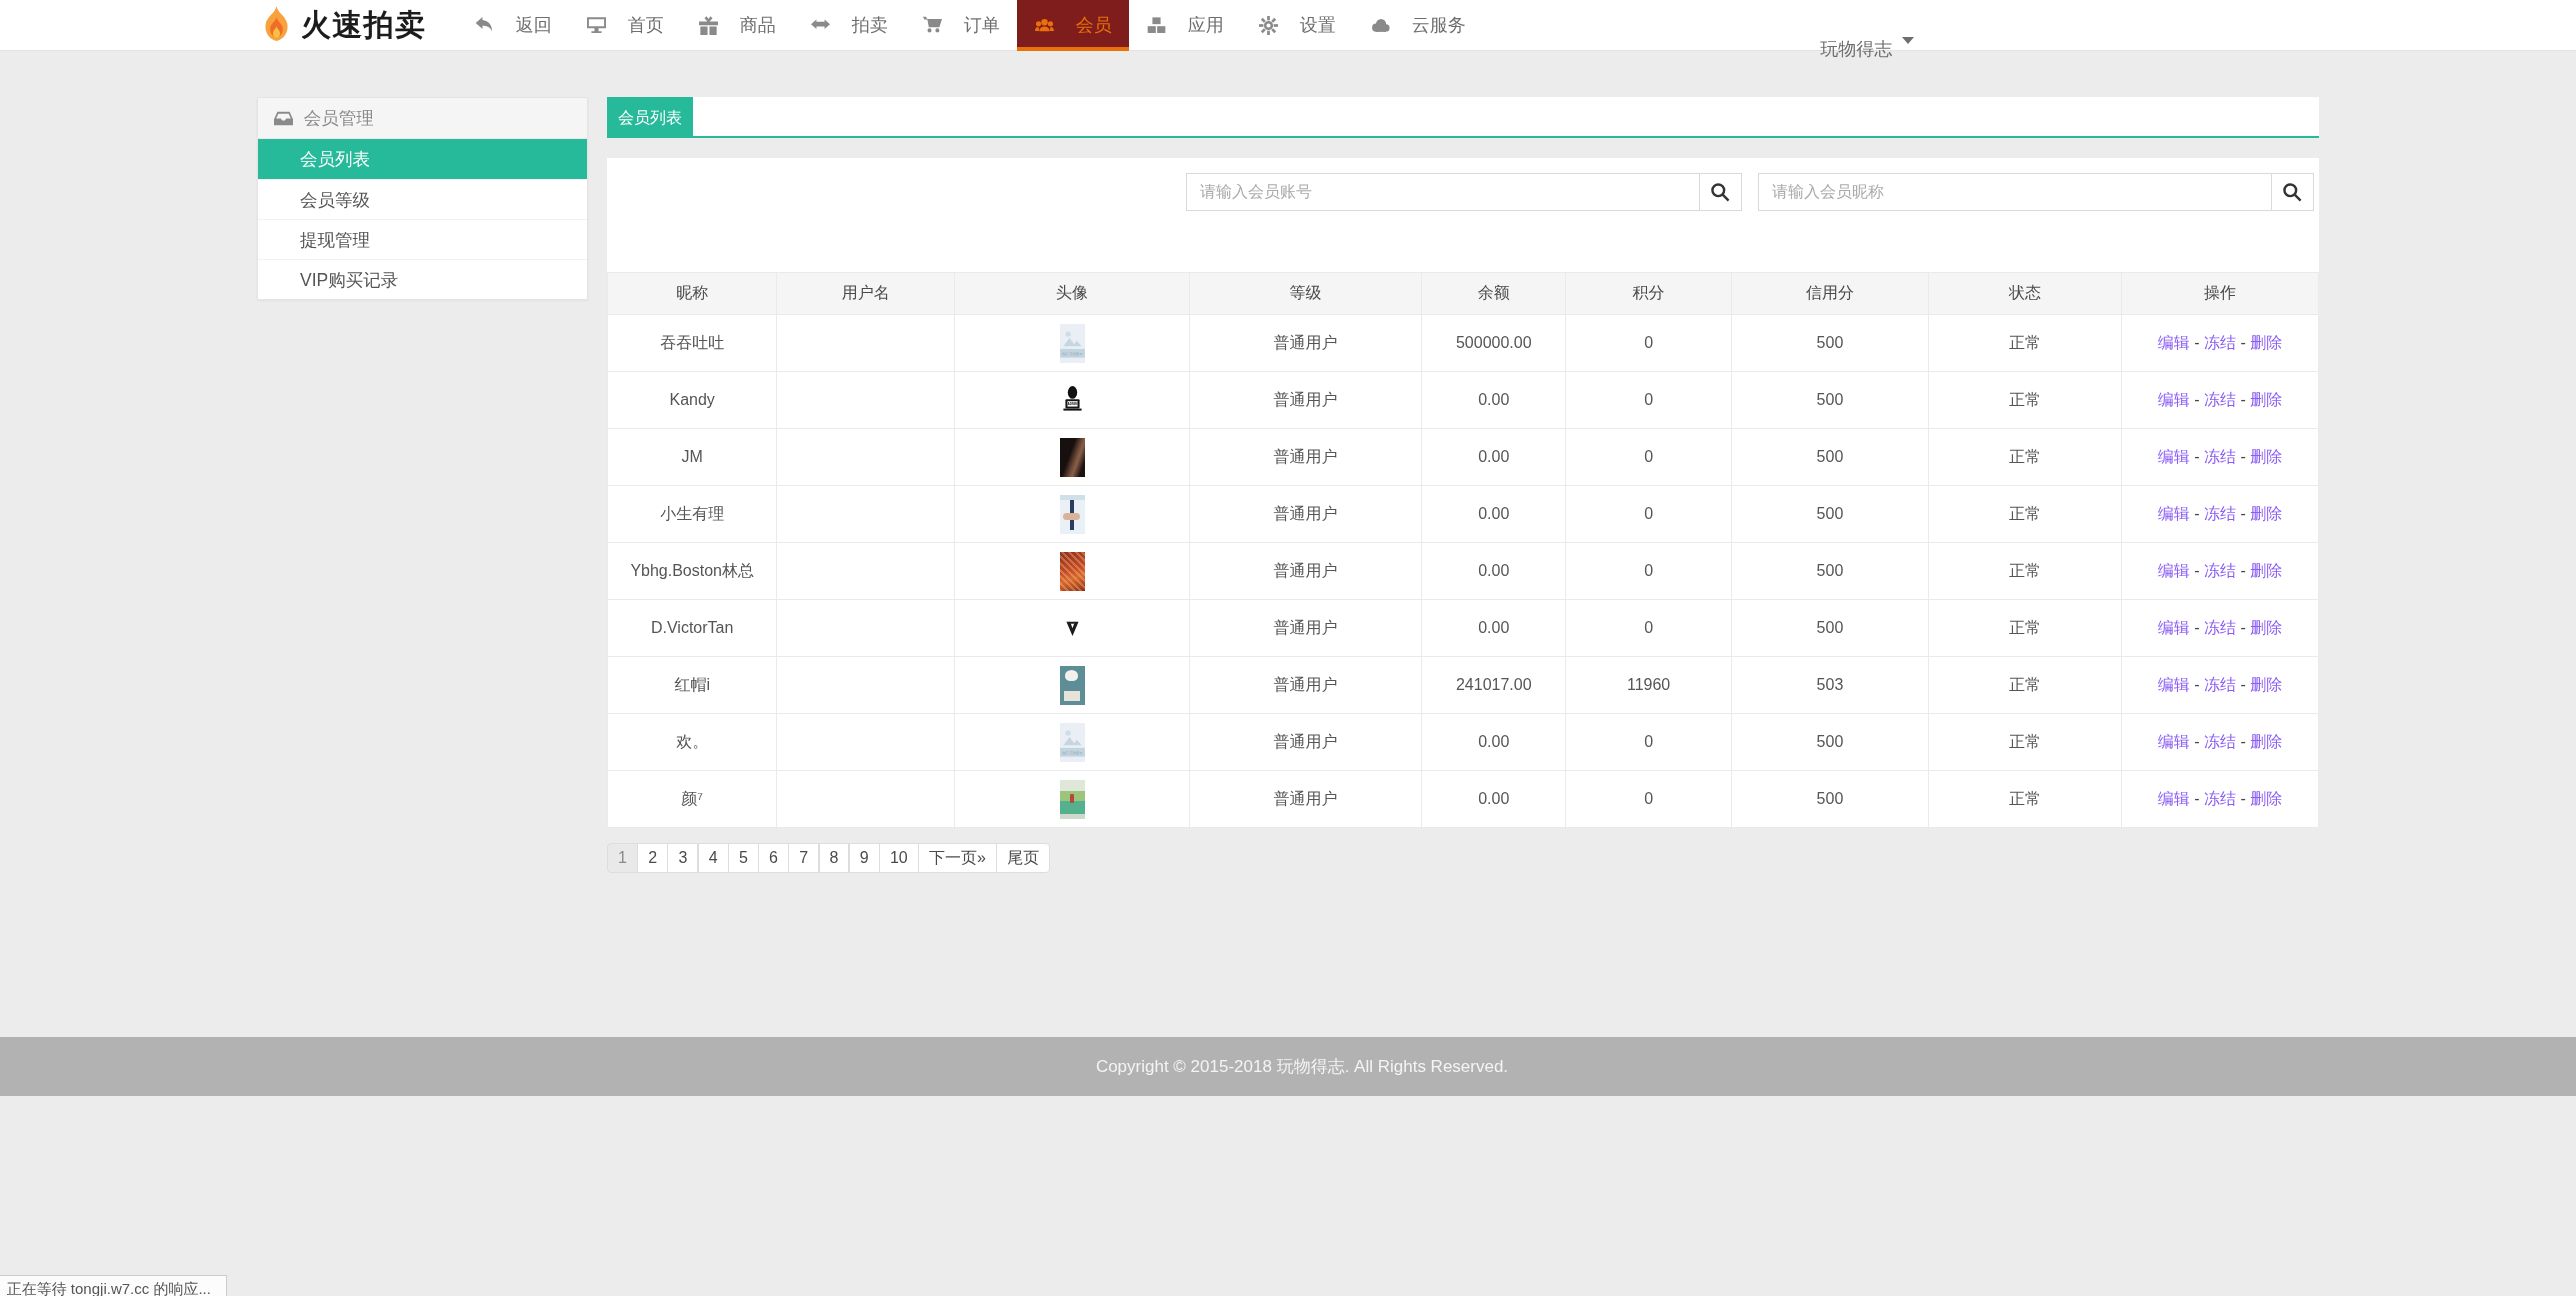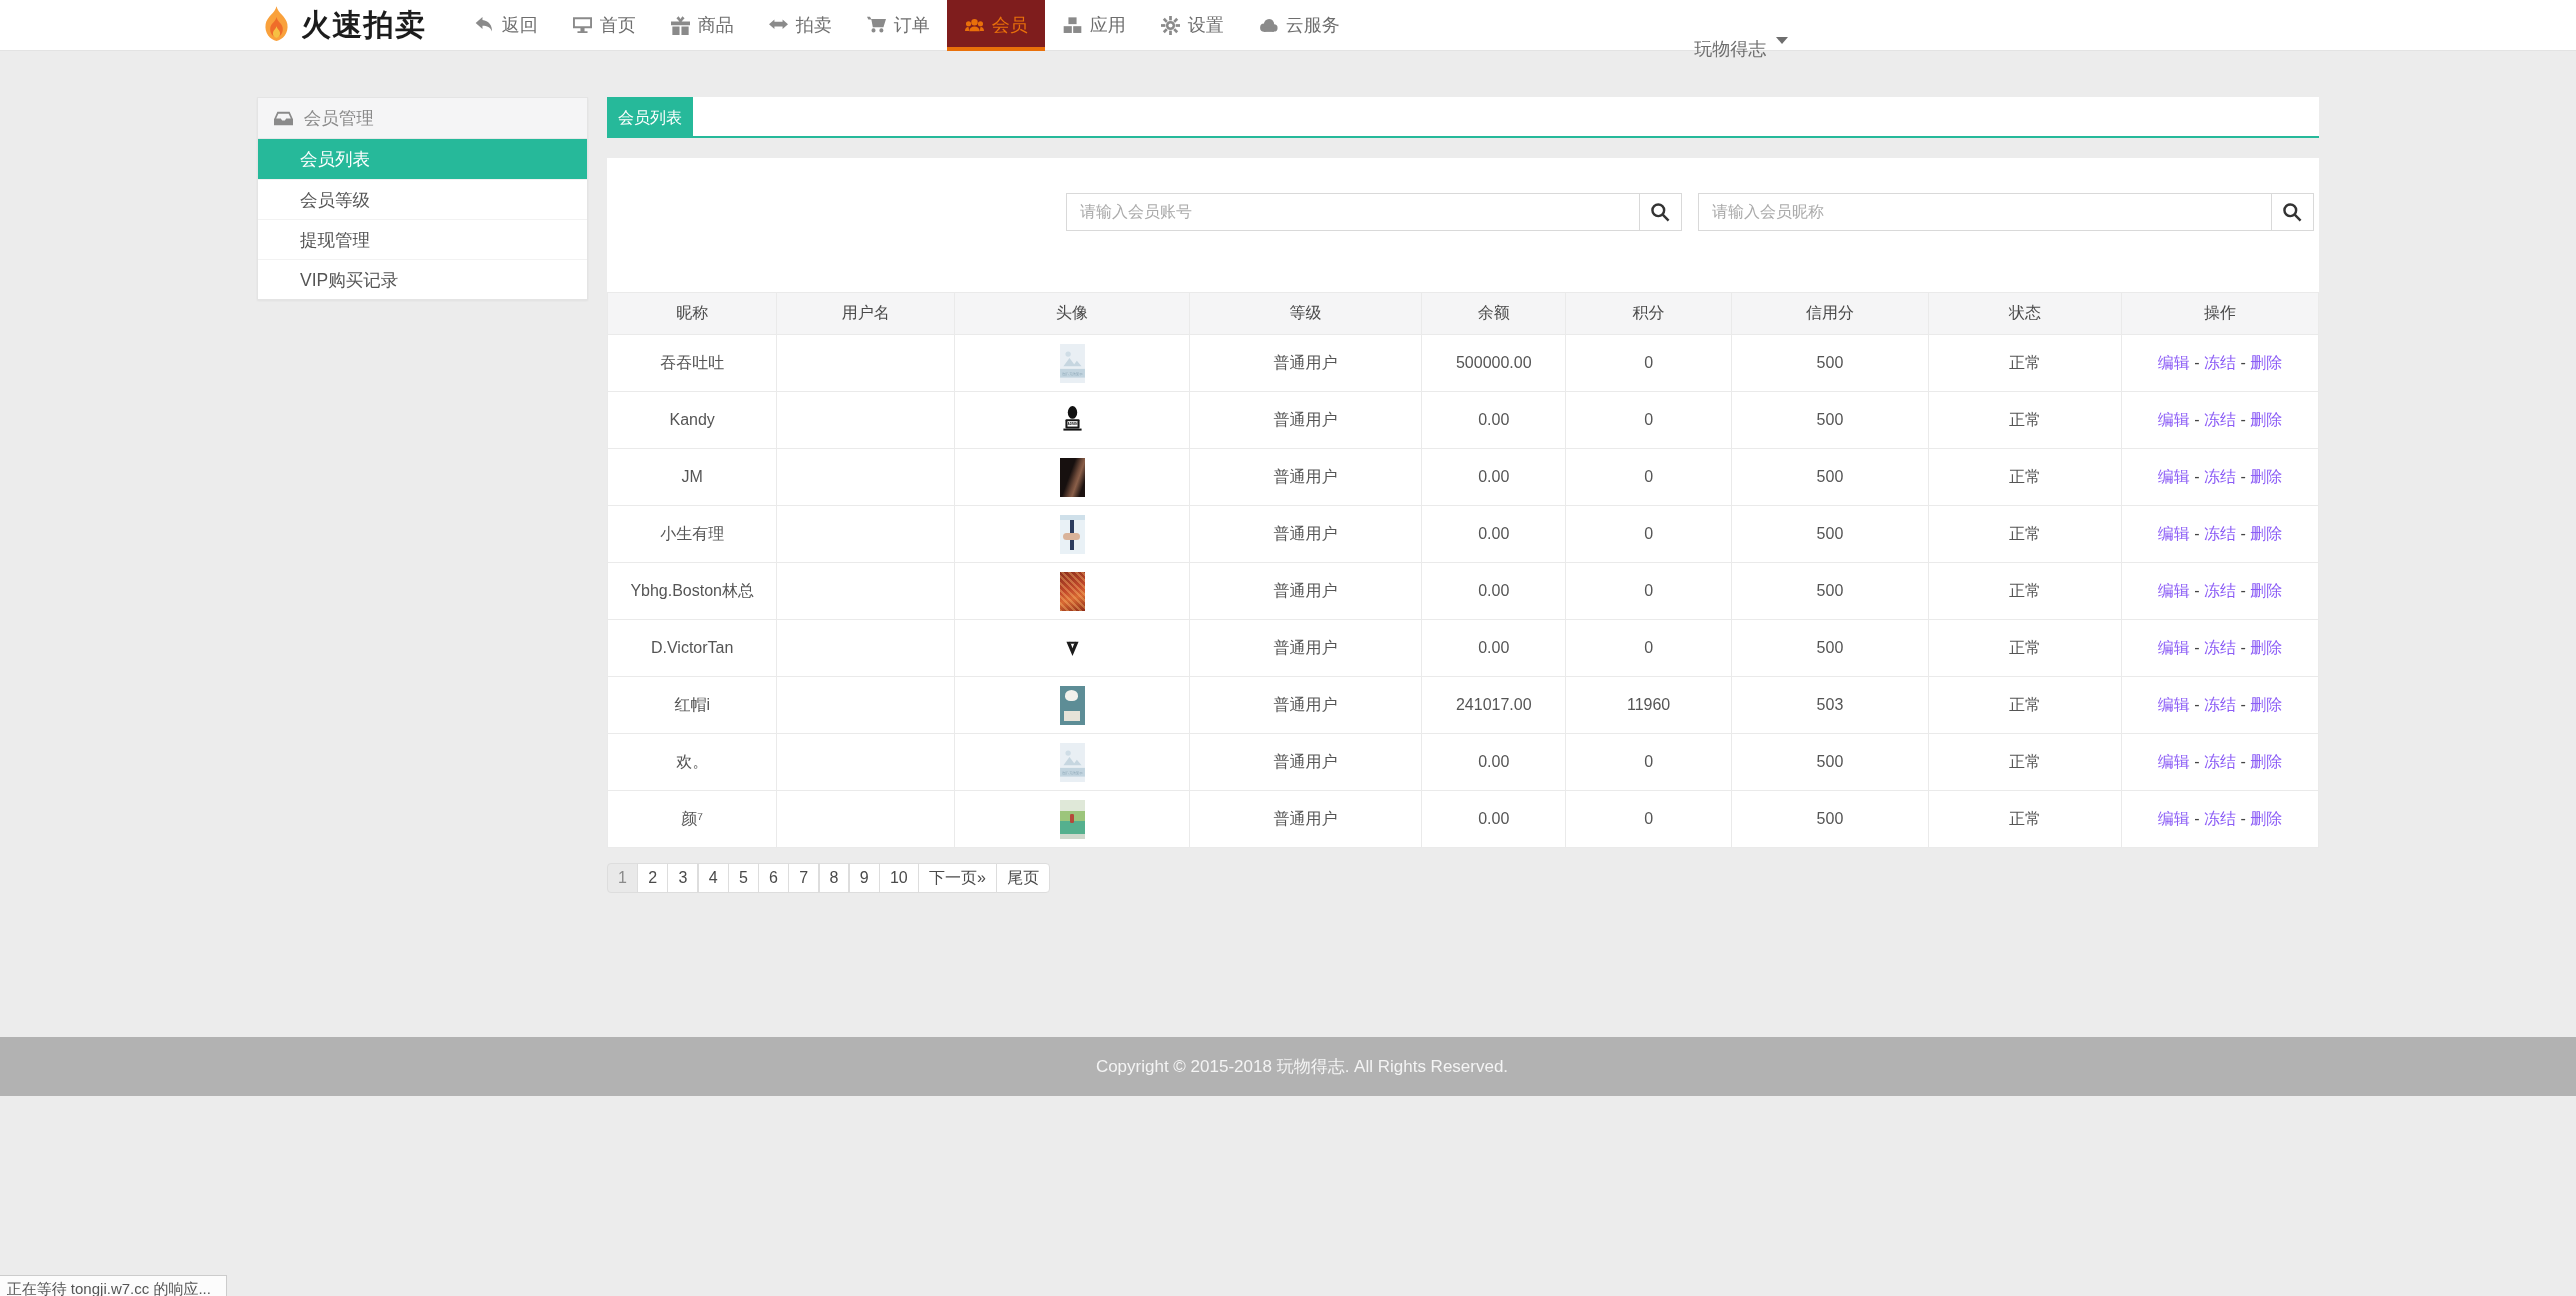--- a/index.html
+++ b/index.html
@@ -4,21 +4,21 @@
 <style>
   * { margin:0; padding:0; box-sizing:border-box; }
   html,body { width:2576px; height:1297px; overflow:hidden; }
   body { position:relative; background:#ececec; font-family:"Liberation Sans","DejaVu Sans",sans-serif; color:#555; }
 
   
   .navbar { height:51px; background:#fff; border-bottom:0.7px solid #e3e3e3; display:flex; align-items:center; }
   .logo { margin-left:261px; display:flex; align-items:center; gap:9px; }
   .logo-text { font-size:30px; font-weight:bold; color:#1c1c1c; letter-spacing:1.3px; }
   .nav-menu { display:flex; height:51px; margin-left:31px; }
-  .nav-item { height:51px; display:flex; align-items:center; gap:8px; padding:0 17.5px; font-size:18px; color:#6e6e6e; cursor:pointer; position:relative; }
+  .nav-item { height:51px; display:flex; align-items:center; gap:22px; padding:0 17.5px; font-size:18px; color:#6e6e6e; cursor:pointer; position:relative; }
   .nav-item .icon { width:19px; height:19px; fill:#8a8a8a; }
   .nav-item.active { background:#7f1d1d; color:#e9700a; }
   .nav-item.active .icon { fill:#e9700a; }
   .nav-item.active::after { content:""; position:absolute; left:0; right:0; bottom:0; height:4px; background:#e9700a; }
   .user-menu { margin-left:337px; display:flex; gap:9.4px; font-size:18px; color:#6e6e6e; cursor:pointer;margin-top:48px; }
   .caret { width:0; height:0; border-left:6px solid transparent; border-right:6px solid transparent; border-top:7.4px solid #6e6e6e; }
 
   
   .container { width:2062px; margin:46px auto 0; display:flex; align-items:flex-start; }
 
@@ -29,21 +29,21 @@
   .side-items { list-style:none; }
   .side-item { height:40px; line-height:40px; padding-left:42px; font-size:17.5px; color:#555; cursor:pointer; border-top:0.7px solid #f2f2f2; background:#fff; }
   .side-item.active { background:#26b99a; color:#fff; border-top:none; }
 
   
   .main { flex:1; margin-left:19px; }
   .tabbar { height:41px; background:#fff; border-bottom:2px solid #26b99a; }
   .tab { float:left; width:86px; height:41px; line-height:41px; text-align:center; background:#26b99a; color:#fff; font-size:16px; cursor:pointer; }
   .panel { background:#fff; margin-top:20px; padding-top:15px; }
   .search-row { display:flex; justify-content:flex-end; gap:16px; padding:0 5.4px; }
-  .search-group { width:616px; height:38px; border:0.7px solid #d9d9d9; display:flex; background:#fff;margin-top:20px; }
+  .search-group { width:556px; height:38px; border:0.7px solid #d9d9d9; display:flex; background:#fff; }
   .search-group input { flex:1; border:none; outline:none; padding:0 13.5px; font-size:16px; color:#555; font-family:inherit; background:transparent; }
   .search-group input::placeholder { color:#aaa; }
   .search-btn { width:42px; border:none; border-left:0.7px solid #d9d9d9; background:#fff; display:flex; align-items:center; justify-content:center; cursor:pointer; }
   .search-btn .icon { width:20px; height:20px; }
 
   
   table { width:100%; border-collapse:collapse; margin-top:61px; }
   th,td { border:0.7px solid #eaeaea; text-align:center; vertical-align:middle; }
   th { background:#f5f5f6; height:42px; font-size:16px; color:#4a4a4a; font-weight:normal; }
   td { height:57px; font-size:16px; color:#555; background:#fff; }

